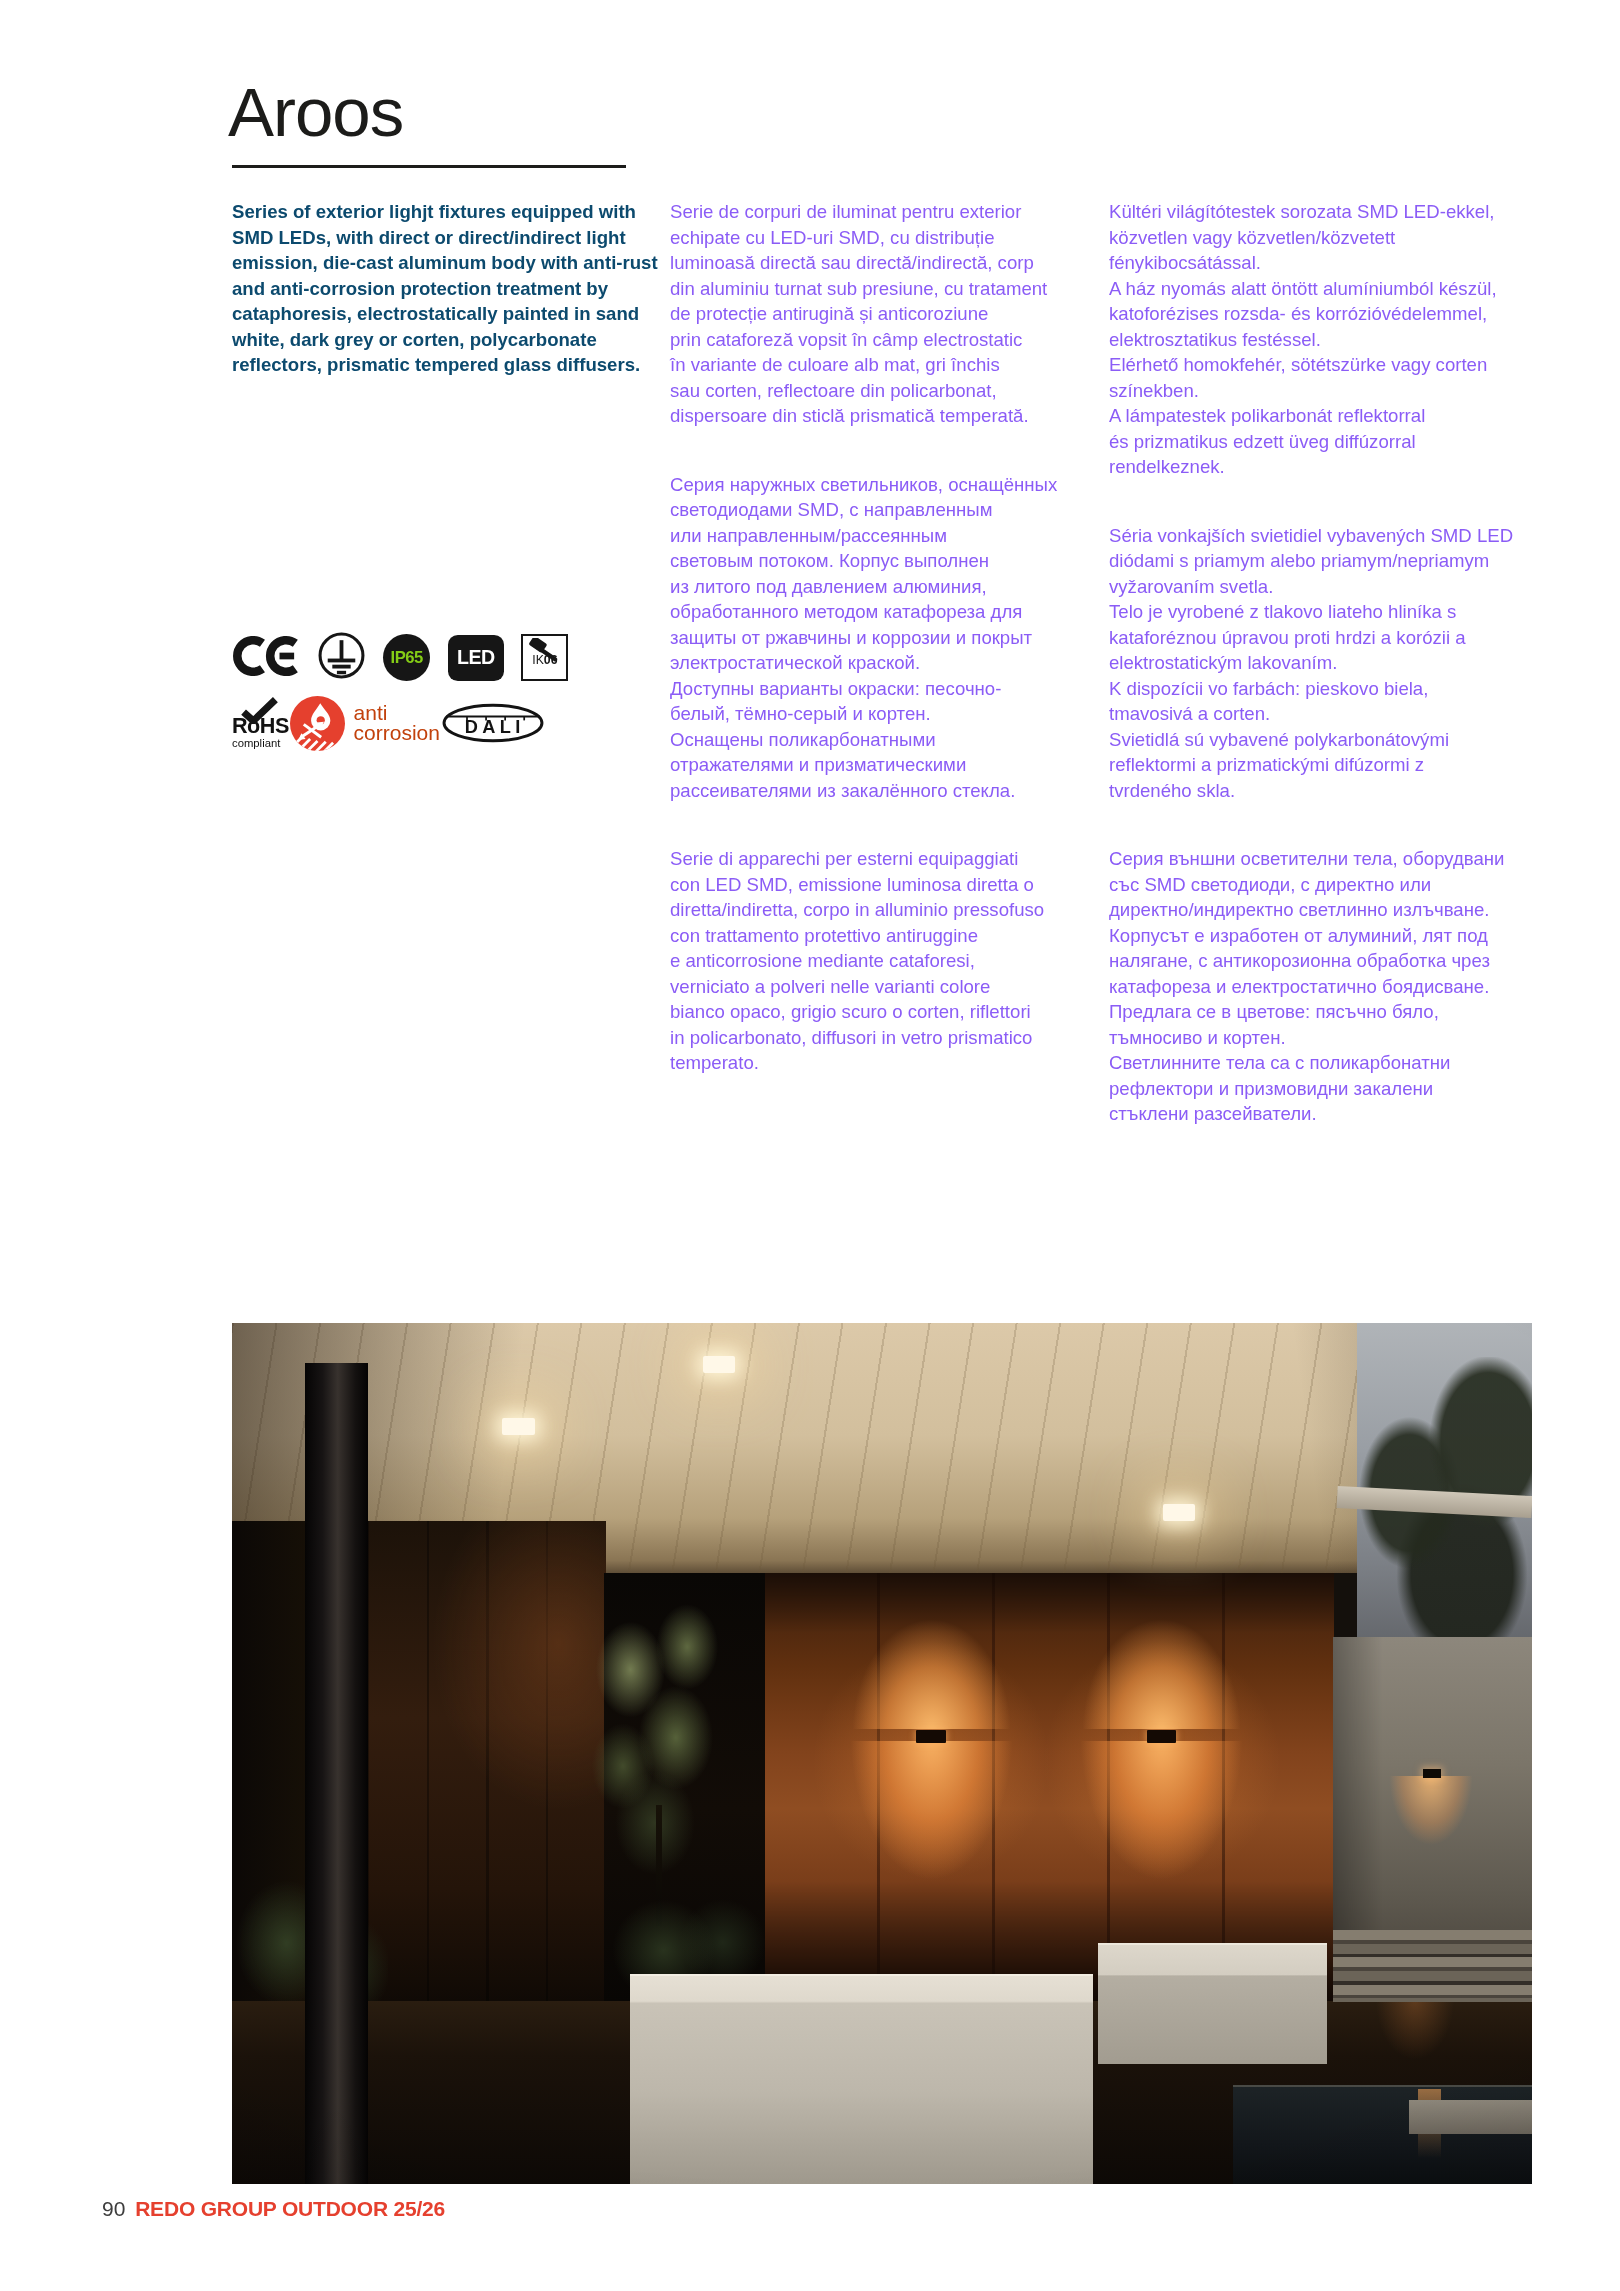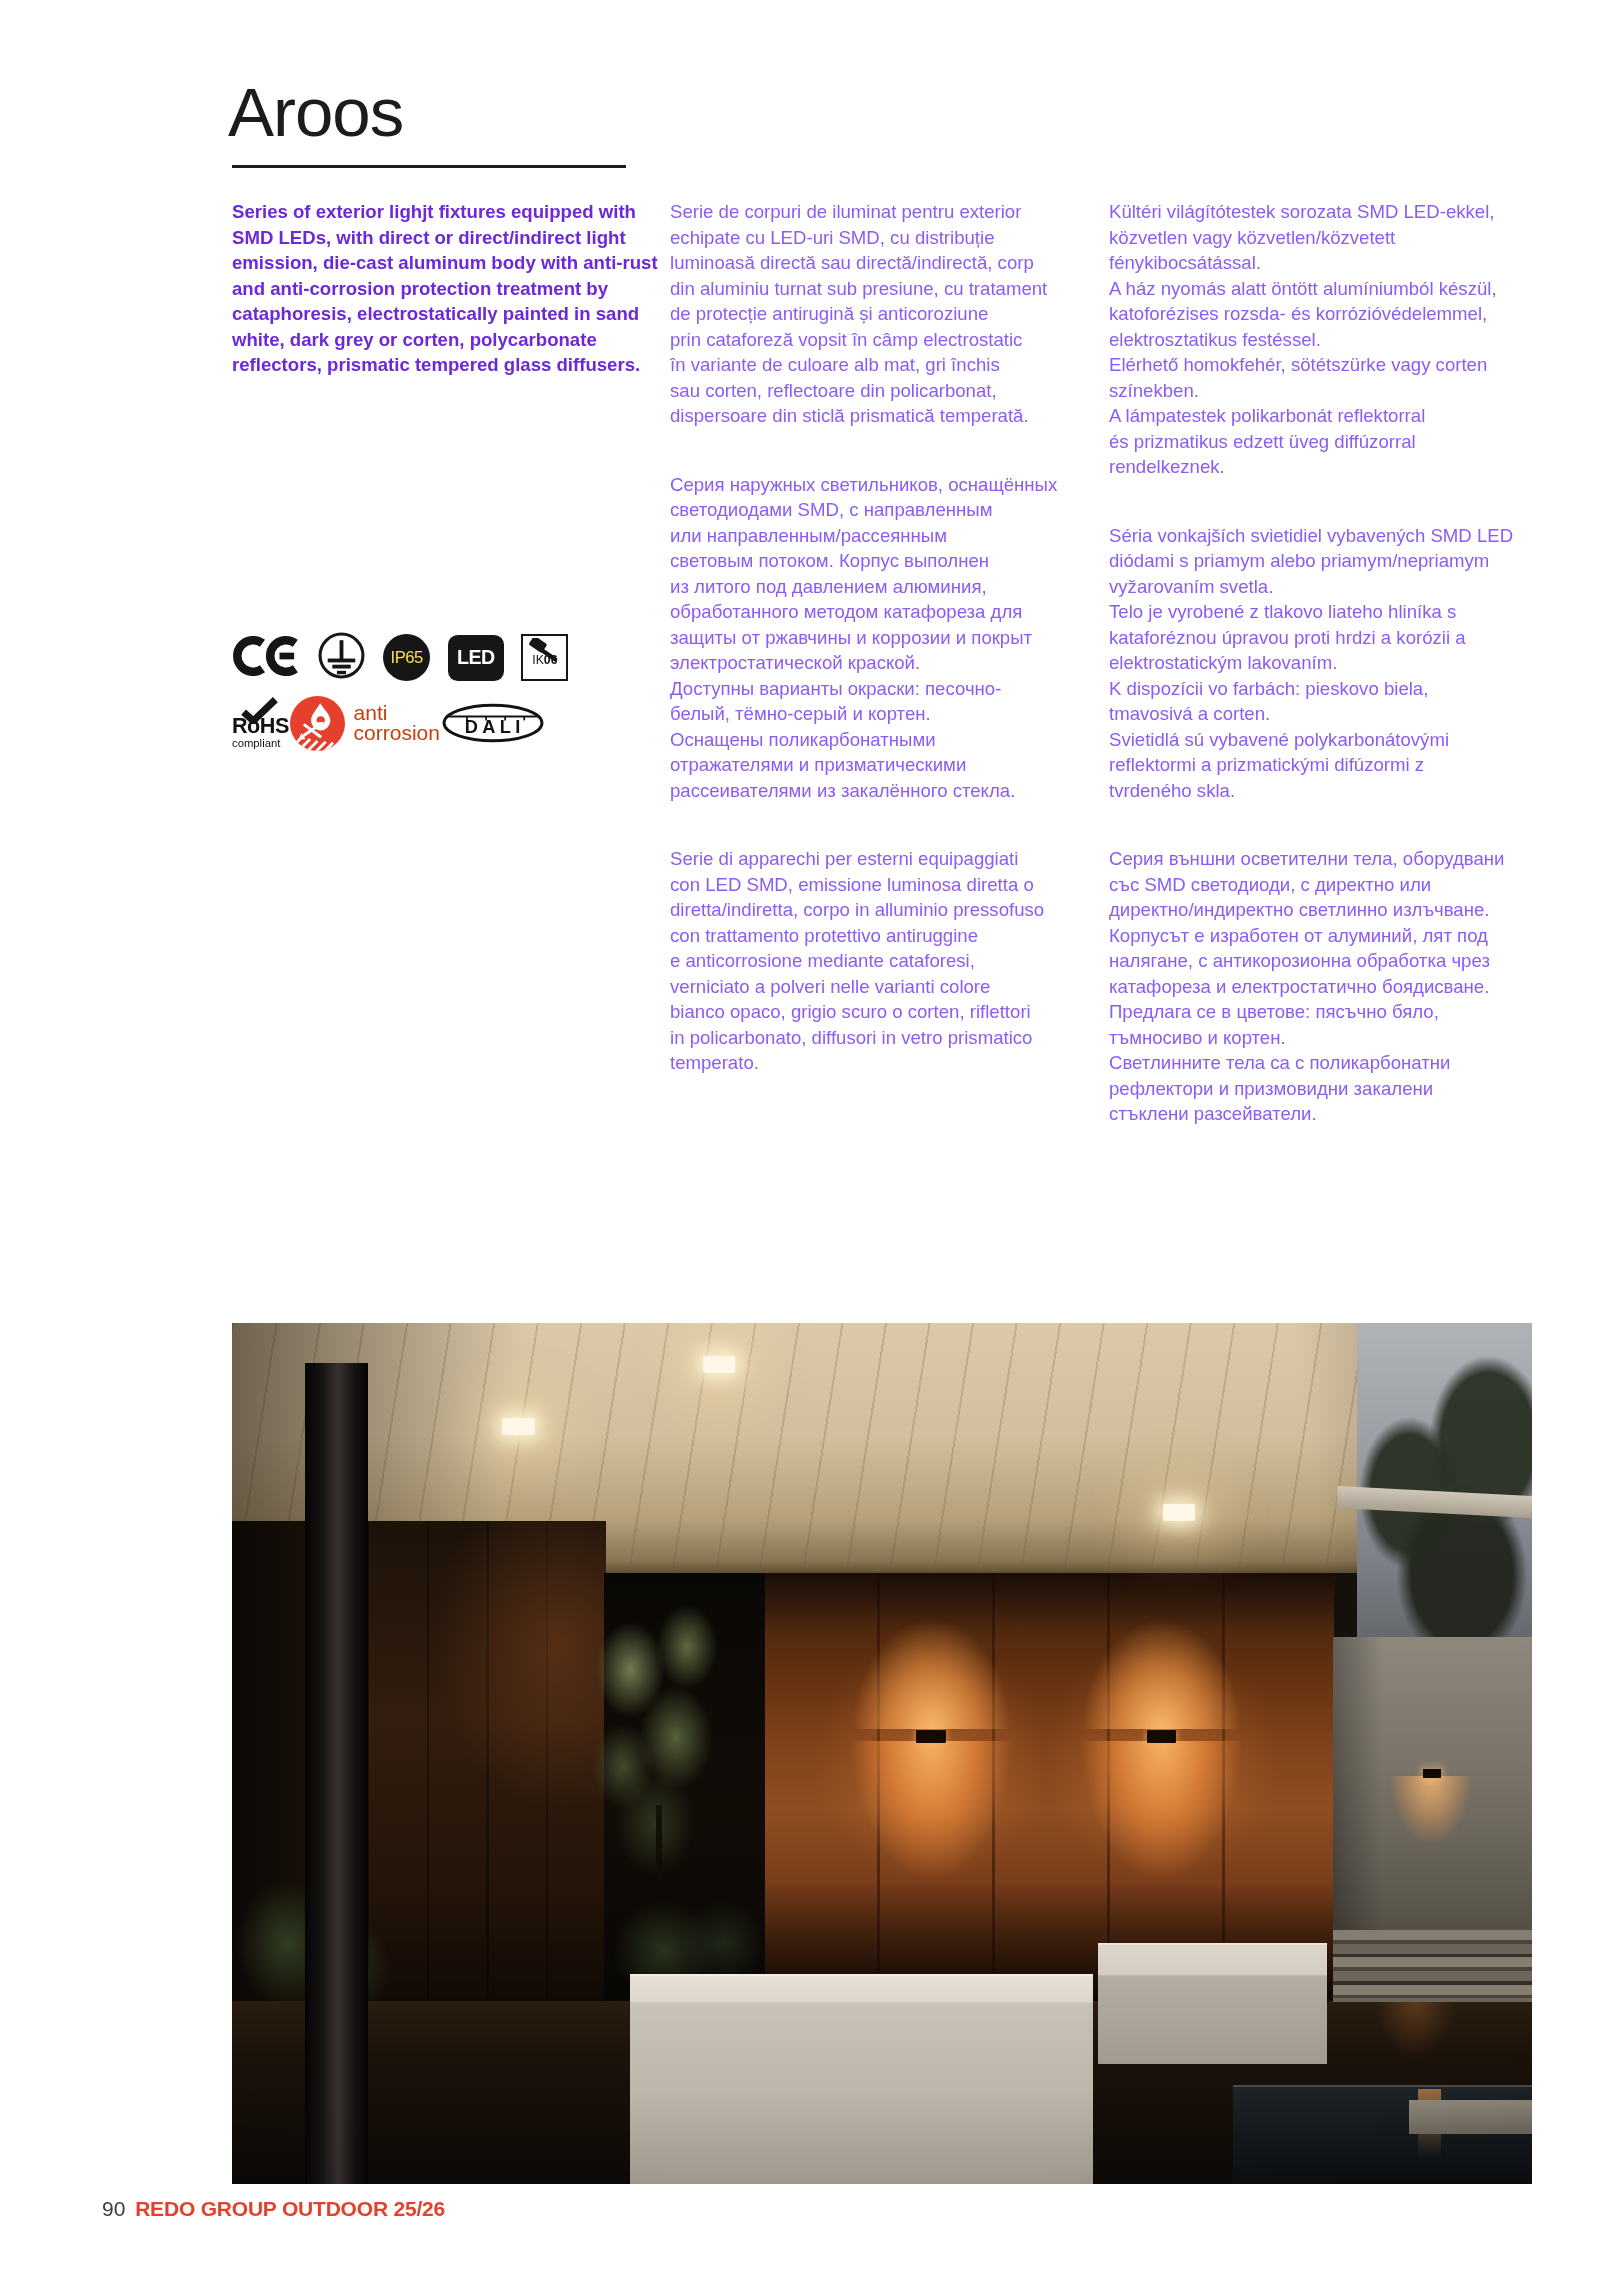--- a/index.html
+++ b/index.html
@@ -10,29 +10,29 @@
   .title{position:absolute;left:228px;top:78px;margin:0;font-size:69px;font-weight:400;
          color:#1c1c1a;letter-spacing:-1px;line-height:1;}
   .title-rule{position:absolute;left:232px;top:165px;width:394px;height:2.9px;background:#1c1c1a;}
 
   
   .col{position:absolute;top:199px;font-size:18.6px;line-height:25.5px;}
   .col-1{left:232px;width:431px;}
   .col-2{left:670px;width:436px;}
   .col-3{left:1109px;width:441px;}
   .para{margin:0 0 43px 0;white-space:pre;color:#8b5cf6;font-weight:400;}
-  .para.en{font-weight:700;color:#6d28d9;}
+  .para.en{font-weight:700;color:#0c4a6e;}
 
   
   .badges{position:absolute;left:232px;top:632px;}
   .badge-row{display:flex;align-items:center;}
   .row-1{gap:17.6px;height:51px;}
   .row-2{gap:1px;margin-top:9.8px;height:61px;}
-  .badge-circle{width:47px;height:47px;border-radius:50%;background:#161616;color:#fde047;
-                display:flex;align-items:center;justify-content:center;font-weight:400;
+  .badge-circle{width:47px;height:47px;border-radius:50%;background:#161616;color:#84cc16;
+                display:flex;align-items:center;justify-content:center;font-weight:700;
                 font-size:16.7px;letter-spacing:-0.5px;}
   .badge-rrect{width:56px;height:46px;border-radius:9.8px;background:#161616;color:#fff;
                display:flex;align-items:center;justify-content:center;font-weight:800;
                font-size:19.6px;letter-spacing:-0.5px;}
   .badge-square{width:47px;height:47px;border:2.9px solid #161616;box-sizing:border-box;
                 position:relative;display:flex;align-items:flex-end;justify-content:center;}
   .badge-square svg{position:absolute;top:2px;left:4.9px;}
   .ik-label{font-size:12.3px;color:#161616;line-height:1;padding-bottom:13px;}
   .ik-label .num{font-weight:800;}
   .rohs{display:flex;flex-direction:column;align-items:flex-start;line-height:1;}

